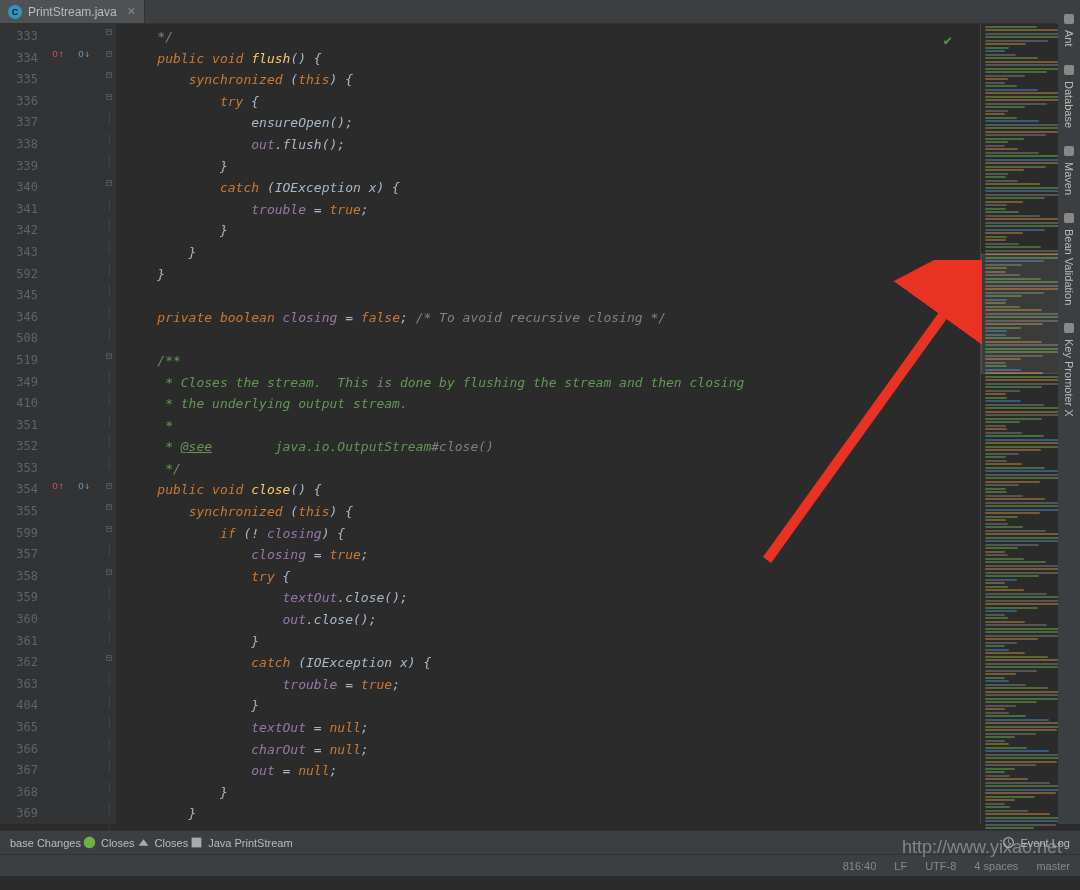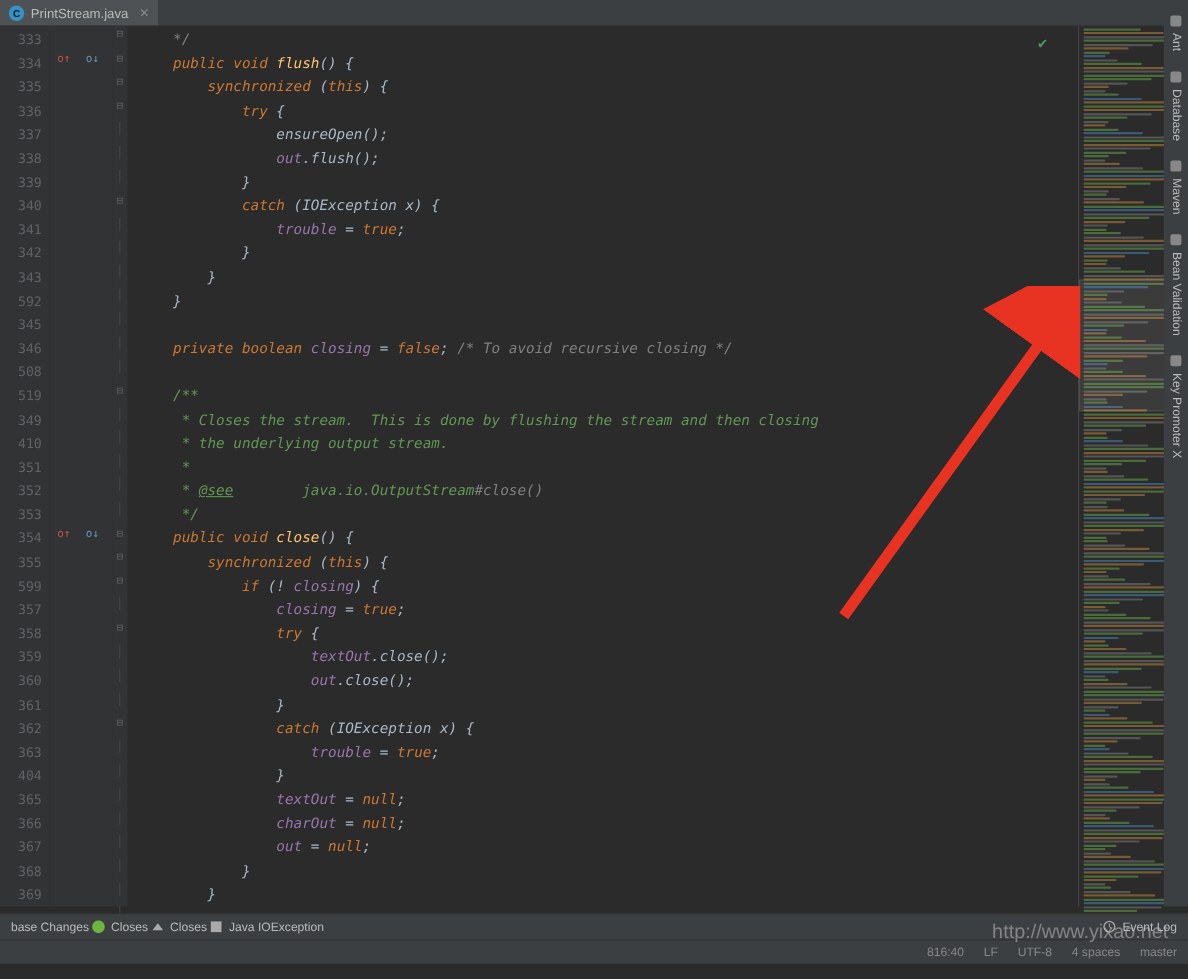--- a/index.html
+++ b/index.html
@@ -599,21 +599,21 @@
   <span class="status-item">
     <svg class="si-icon" viewBox="0 0 16 16">
         <path fill="#aaa" d="M2 12l6-8 6 8z"></path>
       </svg>
     <span>Closes</span>
   </span>
   <span class="status-item">
     <svg class="si-icon" viewBox="0 0 16 16">
         <rect fill="#aaa" x="2" y="2" width="12" height="12"></rect>
       </svg>
-    <span>Java IOException</span>
+    <span>Java PrintStream</span>
   </span>
   <div class="right">
     <span class="status-item">
       <svg class="si-icon" viewBox="0 0 16 16">
           <circle cx="8" cy="8" r="6" fill="none" stroke="#aaa" stroke-width="1.5"></circle>
           <line x1="8" y1="8" x2="8" y2="4" stroke="#aaa"></line>
           <line x1="8" y1="8" x2="11" y2="10" stroke="#aaa"></line>
         </svg>
       <span>Event Log</span>
     </span>

